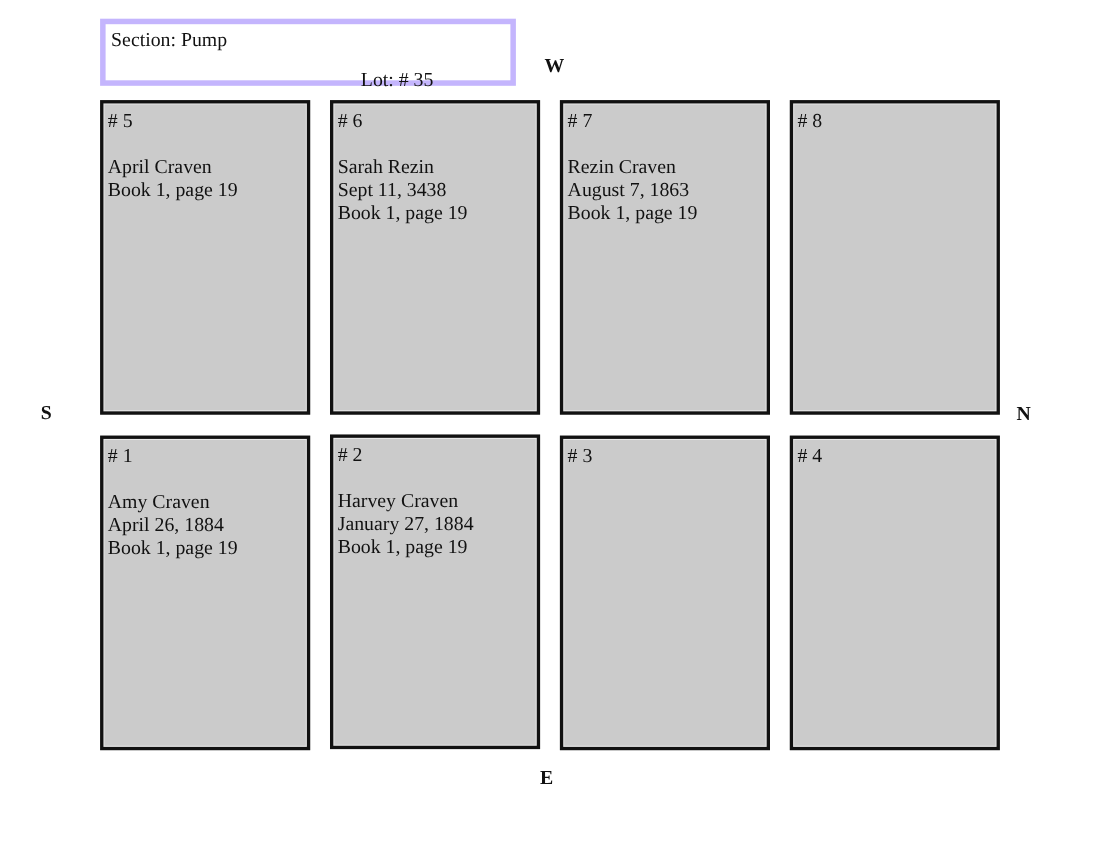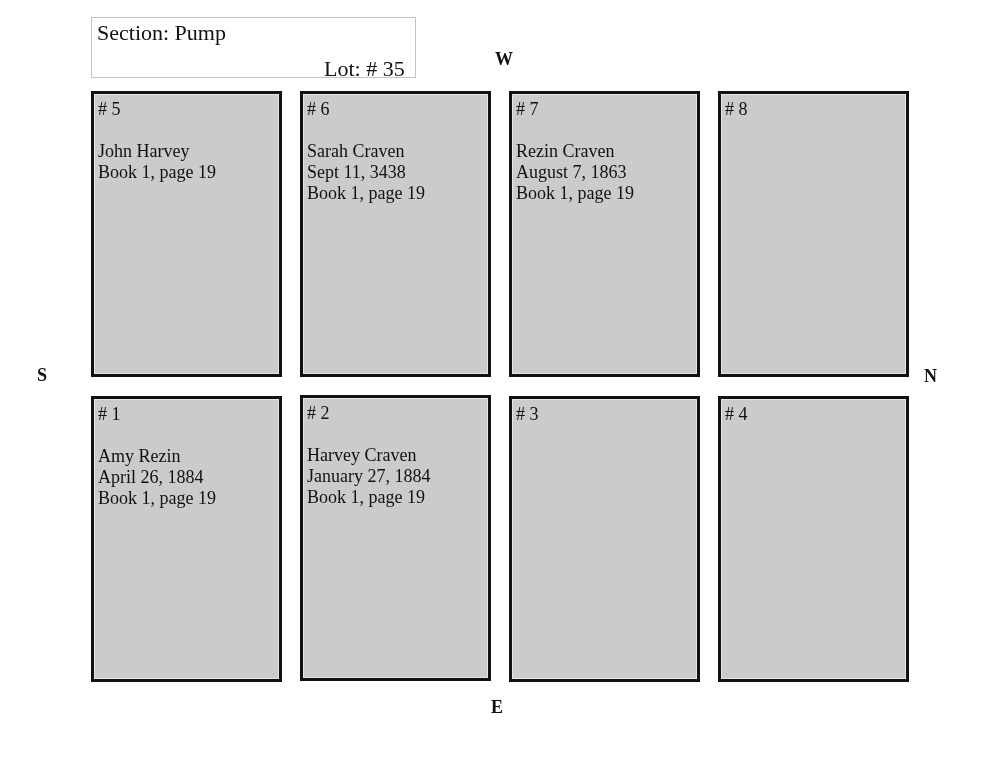--- a/index.html
+++ b/index.html
@@ -1,20 +1,20 @@
 <!DOCTYPE html>
 <html><head>
 <meta charset="utf-8">
 <style>
   html, body { margin:0; padding:0; background:#ffffff; }
   body { width:1000px; height:773px; position:relative; overflow:hidden;
          font-family:"Liberation Serif", "DejaVu Serif", serif; color:#111; }
-  .header-box { position:absolute; left:91px; top:17px; width:325px; height:61px;
-                border:1px solid #c4b5fd; background:#fff; box-sizing:border-box;
-                padding:4px 5px; font-size:22px; line-height:21px; }
+  .header-box { position:absolute; left:91px; top:17px; width:378px; height:61px;
+                border:5px solid #c4b5fd; background:#fff; box-sizing:border-box;
+                padding:4px 5px; font-size:18px; line-height:21px; }
   .header-line1 { position:relative; height:21px; }
   .lot { position:absolute; left:227px; top:0;margin-top:36px; }
   .compass { position:absolute; font-weight:bold; font-size:18px; }
   .plot { position:absolute; box-sizing:border-box; border:3px solid #111;
           background:#cbcbcb; width:191px; height:286px;
           padding:5px 4px; font-size:18px; line-height:21px;
           box-shadow: inset 0 0 0 1px #e6e6e6; }
   .plot .num { display:block; height:21px; }
   .plot .spacer { display:block; height:21px; }
   .plot .line { display:block; }
@@ -30,45 +30,45 @@
 </div>
 
 <div class="compass" style="left:495px; top:49px;">W</div>
 <div class="compass" style="left:491px; top:697px;">E</div>
 <div class="compass" style="left:37px; top:365px;">S</div>
 <div class="compass" style="left:924px; top:366px;">N</div>
 
 <div class="plot" style="left:91px; top:91px;">
   <span class="num"># 5</span>
   <span class="spacer"></span>
-  <span class="line">John Harvey</span>
+  <span class="line">April Craven</span>
   <span class="line">Book 1, page 19</span>
 </div>
 <div class="plot" style="left:300px; top:91px;">
   <span class="num"># 6</span>
   <span class="spacer"></span>
-  <span class="line">Sarah Craven</span>
+  <span class="line">Sarah Rezin</span>
   <span class="line">Sept 11, 3438</span>
   <span class="line">Book 1, page 19</span>
 </div>
 <div class="plot" style="left:509px; top:91px;">
   <span class="num"># 7</span>
   <span class="spacer"></span>
   <span class="line">Rezin Craven</span>
   <span class="line">August 7, 1863</span>
   <span class="line">Book 1, page 19</span>
 </div>
 <div class="plot" style="left:718px; top:91px;">
   <span class="num"># 8</span>
 </div>
 
 <div class="plot" style="left:91px; top:396px;">
   <span class="num"># 1</span>
   <span class="spacer"></span>
-  <span class="line">Amy Rezin</span>
+  <span class="line">Amy Craven</span>
   <span class="line">April 26, 1884</span>
   <span class="line">Book 1, page 19</span>
 </div>
 <div class="plot" style="left:300px; top:395px;">
   <span class="num"># 2</span>
   <span class="spacer"></span>
   <span class="line">Harvey Craven</span>
   <span class="line">January 27, 1884</span>
   <span class="line">Book 1, page 19</span>
 </div>

